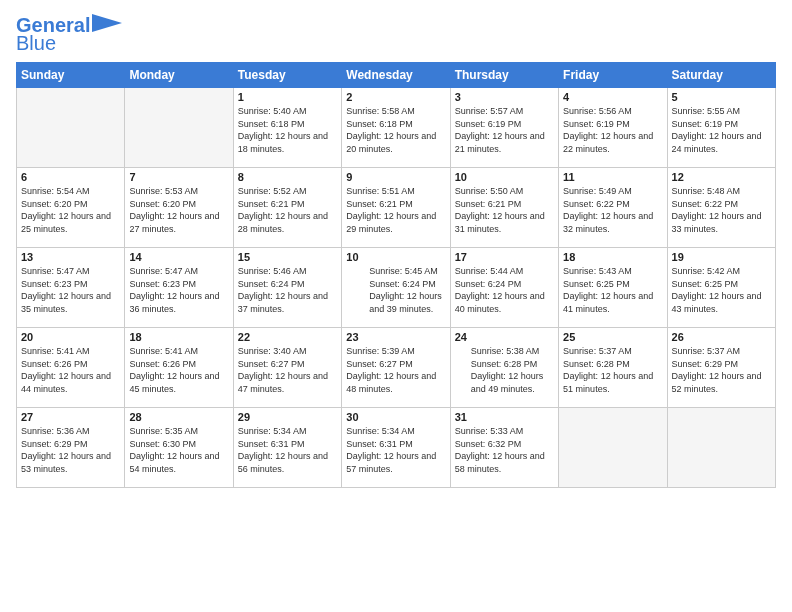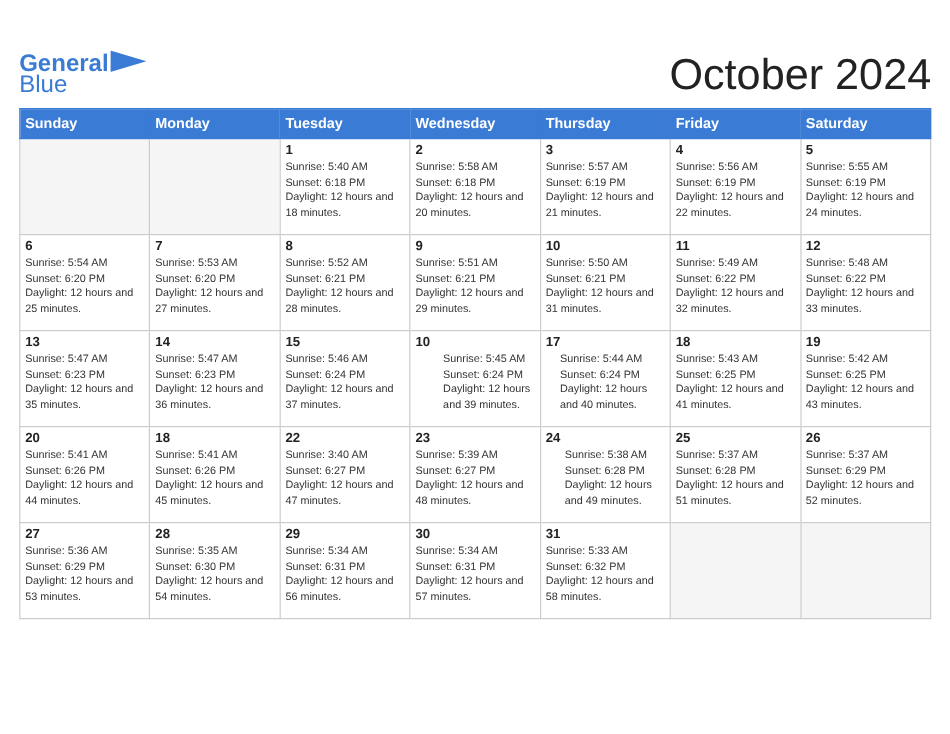--- a/index.html
+++ b/index.html
@@ -12,23 +12,22 @@
     }
     .page {
       width: 792px;
       height: 612px;
       background: #fff;
       padding: 10px 16px 10px 16px;
     }
     .header {
       display: flex;
       justify-content: space-between;
-      align-items: flex-end;
+      align-items: flex-start;
       margin-bottom: 8px;
-      margin-top: 28px;
     }
     .logo {
       display: flex;
       flex-direction: column;
       align-items: flex-start;
       margin-top: 4px;
     }
     .logo-text {
       font-size: 20px;
       font-weight: bold;
@@ -98,21 +97,20 @@
         <span class="logo-text">
           <span class="blue">General</span>
         </span>
         <svg width="30" height="18" viewBox="0 0 30 18" style="margin-left:2px;margin-top:-4px;">
           <polygon points="0,0 30,9 0,18" fill="#3a7bd5"></polygon>
         </svg>
       </div>
       <span class="logo-text" style="color:#3a7bd5;font-size:20px;font-weight:normal;margin-top:-4px;">Blue</span>
     </div>
     <div class="title-block">
-      <div class="month-title">October 2024</div>
     </div>
   </div>
 
   <table>
     <thead>
       <tr>
       <th>Sunday</th>
           <th>Monday</th>
           <th>Tuesday</th>
           <th>Wednesday</th>
@@ -220,21 +218,21 @@
 Daylight: 12 hours and 37 minutes.</div>
           </td>
           <td>
             <span class="day-num">10</span>
             <div class="day-info" style="white-space: pre-line; margin-left: 23px;">Sunrise: 5:45 AM
 Sunset: 6:24 PM
 Daylight: 12 hours and 39 minutes.</div>
           </td>
           <td>
             <span class="day-num">17</span>
-            <div class="day-info" style="white-space: pre-line; margin-left: 12px;">Sunrise: 5:44 AM
+            <div class="day-info" style="white-space: pre-line;">Sunrise: 5:44 AM
 Sunset: 6:24 PM
 Daylight: 12 hours and 40 minutes.</div>
           </td>
           <td>
             <span class="day-num">18</span>
             <div class="day-info" style="white-space: pre-line;">Sunrise: 5:43 AM
 Sunset: 6:25 PM
 Daylight: 12 hours and 41 minutes.</div>
           </td>
           <td>

